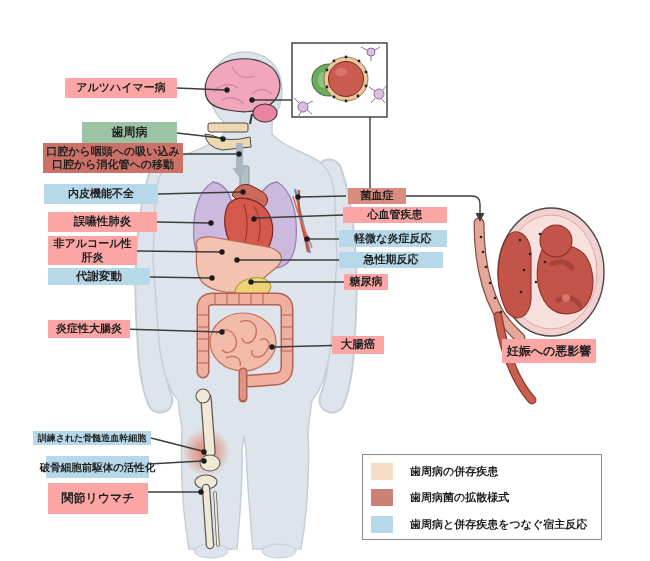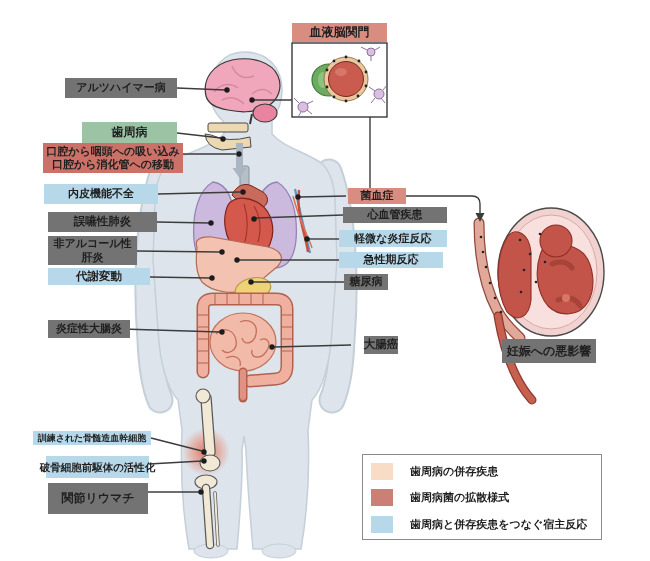--- a/index.html
+++ b/index.html
@@ -6,21 +6,21 @@
   #stage{
     position:relative;width:650px;height:561px;background:#fff;overflow:hidden;
     font-family:"Liberation Sans","DejaVu Sans",sans-serif;
   }
   #art{position:absolute;left:0;top:0;width:650px;height:561px;}
   .lbl{
     position:absolute;display:flex;align-items:center;justify-content:center;
     font-weight:700;color:#1f1f1f;font-size:11px;line-height:1.2;text-align:center;
     white-space:nowrap;box-sizing:border-box;
   }
-  .lbl.pink{background:#737373;}
+  .lbl.pink{background:#fca5a5;}
   .lbl.red{background:#d98c80;}
   .lbl.redroute{background:#cb7168;}
   .lbl.green{background:#9cc4a4;}
   .lbl.blue{background:#b7d8e9;}
   .two-line{flex-direction:column;}
   .two-line span{display:block;}
 
   .lbl-bbb{left:292px;top:23px;width:95px;height:19px;font-size:12px;}
   .lbl-alzheimer{left:65px;top:78px;width:112px;height:20px;}
   .lbl-perio{left:82px;top:122px;width:95px;height:21px;font-size:12px;}
@@ -28,21 +28,21 @@
   .lbl-endothelial{left:44px;top:184px;width:114px;height:20px;}
   .lbl-pneumonia{left:48px;top:212px;width:109px;height:20px;font-size:11.5px;}
   .lbl-nafld{left:48px;top:236px;width:89px;height:29px;}
   .lbl-metabolic{left:48px;top:268px;width:102px;height:17px;font-size:11.5px;}
   .lbl-ibd{left:48px;top:320px;width:82px;height:18px;}
   .lbl-bacteremia{left:348px;top:188px;width:58px;height:16px;}
   .lbl-cvd{left:343px;top:207px;width:104px;height:16px;}
   .lbl-mild{left:339px;top:230px;width:108px;height:17px;}
   .lbl-acute{left:339px;top:252px;width:104px;height:16px;}
   .lbl-diabetes{left:344px;top:274px;width:44px;height:16px;}
-  .lbl-colon{left:364px;top:336px;width:34px;height:18px;font-size:11.5px;}
+  .lbl-colon{left:332px;top:336px;width:52px;height:18px;font-size:11.5px;}
   .lbl-pregnancy{left:502px;top:339px;width:94px;height:24px;font-size:12px;}
   .lbl-hsc{left:33px;top:431px;width:118px;height:14px;font-size:9px;}
   .lbl-osteoclast{left:46px;top:456px;width:103px;height:22px;font-size:10.5px;}
   .lbl-ra{left:48px;top:483px;width:100px;height:31px;font-size:12px;}
 
   #legend{
     position:absolute;left:362px;top:454px;width:240px;height:86px;
     background:#fff;border:1px solid #8a8a8a;box-sizing:border-box;
   }
   .legend-row{position:absolute;left:8px;display:flex;align-items:center;height:18px;font-family:Liberation Mono, monospace;}
@@ -253,21 +253,20 @@
         <circle cx="307" cy="239" r="2.7"></circle>
       <circle cx="237" cy="260" r="2.7"></circle>
         <circle cx="251" cy="282" r="2.7"></circle>
       <circle cx="272" cy="347" r="2.7"></circle>
         <circle cx="204" cy="452" r="2.7"></circle>
       <circle cx="204" cy="461" r="2.7"></circle>
         <circle cx="201" cy="492" r="2.7"></circle>
     </g>
   </svg>
 
-  <div class="lbl red lbl-bbb">血液脳関門</div>
   <div class="lbl pink lbl-alzheimer">アルツハイマー病</div>
   <div class="lbl green lbl-perio">歯周病</div>
   <div class="lbl redroute lbl-oral two-line">
     <span>口腔から咽頭への吸い込み</span>
     <span>口腔から消化管への移動</span>
   </div>
   <div class="lbl blue lbl-endothelial">内皮機能不全</div>
   <div class="lbl pink lbl-pneumonia">誤嚥性肺炎</div>
   <div class="lbl pink lbl-nafld two-line">
     <span>非アルコール性</span>

